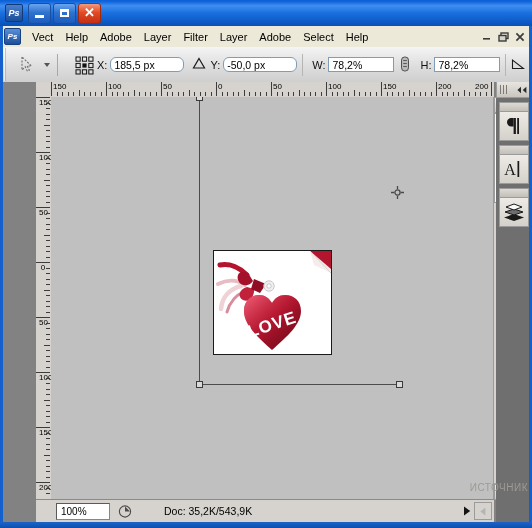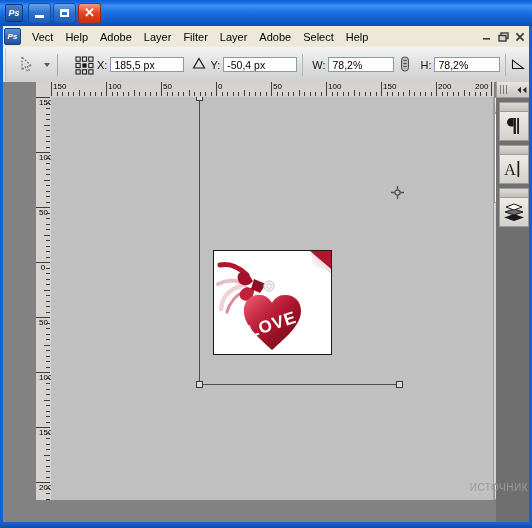--- a/index.html
+++ b/index.html
@@ -51,21 +51,21 @@
     justify-content:center;flex:none;}
   .caret{width:0;height:0;border-left:3.5px solid transparent;border-right:3.5px solid transparent;
     border-top:4px solid #555;margin-left:5px;flex:none;}
   .vsep{width:1px;height:22px;background:#a8a8a8;margin:0 7px;flex:none;}
   .vsep.lite{background:#b5b5b5;margin:0 5px;}
   .anchor{width:18px;height:18px;margin-left:10px;flex:none;}
   .lbl{font-size:11px;color:#111;margin:0 3px 0 4px;flex:none;}
   .fld{height:15px;border:1px solid #7f9db9;background:#fff;font-size:10.5px;
     color:#000;padding:0 3px;display:flex;align-items:center;flex:none;
     font-family:"Liberation Sans",sans-serif;box-sizing:border-box;}
-  .w86{width:74px;} .w60{width:66px;} .w52{width:50px;}
+  .w86{width:74px;border-radius:6px;} .w60{width:66px;} .w52{width:50px;}
 
   
   .docwin{position:absolute;left:0;top:82px;width:532px;height:440px;background:#828282;}
   .ruler-corner{position:absolute;left:36px;top:0;width:15px;height:15px;
     background:#d6d3ce;border-right:1px solid #6e6e6e;border-bottom:1px solid #6e6e6e;}
   .ruler-h{position:absolute;left:51px;top:0;height:15px;right:38px;
     background:#d6d3ce;border-bottom:1px solid #6e6e6e;overflow:hidden;}
   .ruler-v{position:absolute;left:36px;top:15px;width:15px;bottom:22px;
     background:#d6d3ce;border-right:1px solid #6e6e6e;overflow:hidden;}
   .rt{position:absolute;font-size:8px;color:#000;line-height:8px;
@@ -228,21 +228,21 @@
     <div class="lbl">X:</div>
     <div class="fld w86">185,5 px</div>
 
     <div style="margin-left:8px;flex:none;">
       <svg width="14" height="13" viewBox="0 0 14 13">
         <path d="M7 1.5 L12.5 11 L1.5 11 Z" fill="none" stroke="#1b1b1b" stroke-width="1.2"></path>
       </svg>
     </div>
 
     <div class="lbl">Y:</div>
-    <div class="fld w86">-50,4 px</div>
+    <div class="fld w86">-50,0 px</div>
 
     <div class="vsep lite"></div>
 
     <div class="lbl">W:</div>
     <div class="fld w60">78,2%</div>
 
     <div style="margin:0 5px;flex:none;">
       <svg width="12" height="16" viewBox="0 0 12 16">
         <rect x="2.5" y="1" width="7" height="14" rx="3.2" fill="#b9b9b9" stroke="#4e4e4e" stroke-width="1"></rect>
         <path d="M4.2 4.5h3.6M4.2 7.5h3.6M4.2 10.5h3.6" stroke="#4e4e4e" stroke-width="0.9"></path>
@@ -667,20 +667,40 @@
           </svg>
       </div>
       <div class="sb-thumb"></div>
       <div class="sb-btn" style="position:absolute;left:0;bottom:0;">
         <svg width="7" height="6" viewBox="0 0 7 6">
             <path d="M3.5 5.3 L0.6 0.7 L6.4 0.7 Z" fill="#7f7f7f"></path>
           </svg>
       </div>
     </div>
 
+    <div class="statusbar">
+      <div class="zoomfld">100%</div>
+      <div class="sb-ico">
+        <svg width="14" height="13" viewBox="0 0 14 13">
+          <circle cx="7" cy="6.5" r="5.6" fill="none" stroke="#4a4a4a" stroke-width="1.1"></circle>
+          <path d="M7 1.5 L12 6.5 L7 6.5 Z" fill="#4a4a4a"></path>
+        </svg>
+      </div>
+      <div class="docinfo">Doc: 35,2K/543,9K</div>
+      <div class="sb-arrow">
+        <svg width="8" height="10" viewBox="0 0 8 10">
+            <path d="M1 0.6 L7.2 5 L1 9.4 Z" fill="#141414"></path>
+          </svg>
+      </div>
+      <div class="sb-arrow2">
+        <svg width="8" height="9" viewBox="0 0 8 9">
+            <path d="M6.4 0.6 L1.4 4.5 L6.4 8.4 Z" fill="#b4b4b4"></path>
+          </svg>
+      </div>
+    </div>
   </div>
 
   <div class="dock">
     <div class="dock-top">
       <div class="dgrip"></div>
       <div>
         <svg width="12" height="8" viewBox="0 0 12 8">
           <path d="M5 0.8 L1.4 4 L5 7.2 Z" fill="#2a2a2a"></path>
           <path d="M10.4 0.8 L6.8 4 L10.4 7.2 Z" fill="#2a2a2a"></path>
         </svg>

